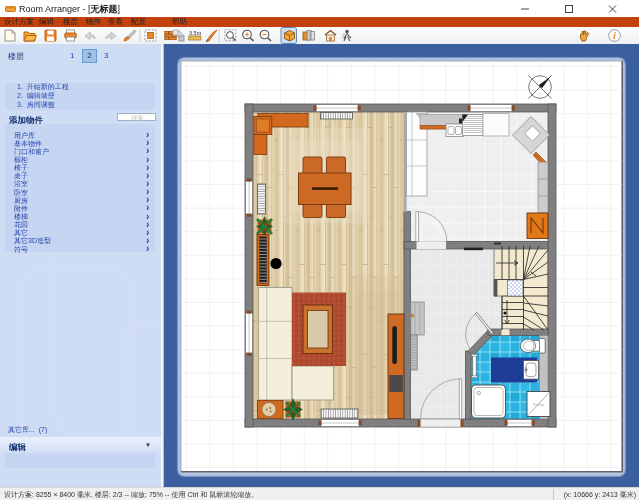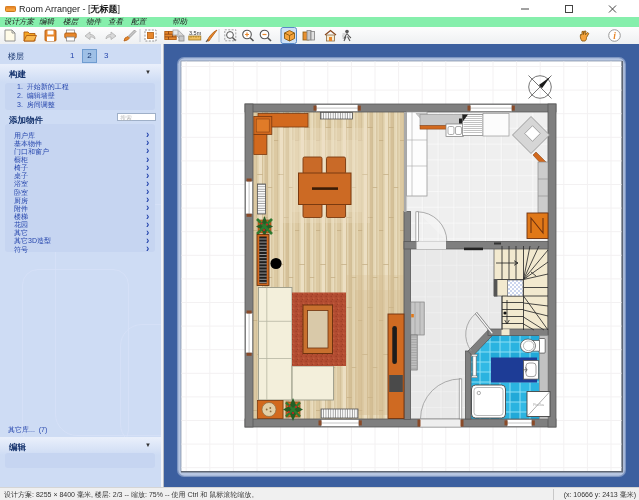--- a/index.html
+++ b/index.html
@@ -4,21 +4,21 @@
 <style>
 html,body{margin:0;padding:0;}
 body{width:639px;height:500px;overflow:hidden;font-family:"Liberation Sans",sans-serif;position:relative;background:#fff;}
 #app{position:absolute;left:0;top:0;width:639px;height:500px;border-radius:31px;}
 .abs{position:absolute;}
 
 #titlebar{left:0;top:0;width:639px;height:18px;background:#ffffff;}
 #title-text{left:19px;top:3px;font-size:9px;color:#1a1a1a;}
 #winctl{right:6px;top:2px;font-size:11px;color:#444;letter-spacing:0;}
 
-#menubar{left:0;top:17px;width:639px;height:10px;background:#86efac;font-size:7.5px;color:#222;font-style:italic;}
+#menubar{left:0;top:17px;width:639px;height:10px;background:#c2410c;font-size:7.5px;color:#222;}
 #menubar span{position:absolute;top:0;}
 
 #toolbar{left:0;top:27px;width:639px;height:17px;background:linear-gradient(#fdfdfd,#eef0f2);border-bottom:1px solid #d8dadd;}
 
 #sidebar{left:0;top:44px;width:161px;height:443px;background:#cedcf4;overflow:hidden;}
 .deco{position:absolute;border:1.5px solid #d7e1f7;border-radius:22px;opacity:0.8;}
 #row-floor{left:0;top:4px;width:161px;height:16px;font-size:8px;color:#17356f;}
 .hdr{font-size:8.5px;color:#17356f;font-weight:bold;}
 .panelbox{position:absolute;background:#c6d5f1;border-radius:3px;}
 .bluelink{color:#2646ad;font-size:7px;line-height:8px;position:absolute;white-space:nowrap;}
@@ -155,29 +155,25 @@
   <div class="abs" id="sidebar">
     <div class="deco" style="left:55px;top:160px;width:380px;height:230px;"></div>
     <div class="deco" style="left:22px;top:225px;width:105px;height:175px;border-radius:16px;"></div>
     <div class="deco" style="left:120px;top:280px;width:330px;height:120px;"></div>
     <div class="abs" id="row-floor">
       <span style="position:absolute;left:8px;top:3px;">楼层</span>
       <span style="position:absolute;left:70px;top:3px;color:#2646ad">1</span>
       <span class="abs" style="left:82px;top:1px;width:13px;height:12px;background:#9fc0e6;border:1px solid #6f9cd0;text-align:center;color:#17356f;line-height:12px;">2</span>
       <span style="position:absolute;left:104px;top:3px;color:#2646ad">3</span>
     </div>
-    <div class="abs" style="left:0;top:20px;width:161px;height:17px;background:linear-gradient(#e9effb,#cedcf4);border-top:1px solid #e9effb;">
-      <span class="hdr" style="position:absolute;left:9px;top:4px;">构建</span>
-      <span style="position:absolute;right:10px;top:4px;font-size:6px;color:#333">▼</span>
-    </div>
     <div class="panelbox" style="left:5px;top:39px;width:150px;height:27px;"></div>
     <div class="bluelink" style="left:17px;top:39px;">1.&nbsp;&nbsp;开始新的工程</div>
     <div class="bluelink" style="left:17px;top:48px;">2.&nbsp;&nbsp;编辑墙壁</div>
     <div class="bluelink" style="left:17px;top:57px;">3.&nbsp;&nbsp;房间调整</div>
-    <div class="abs" style="left:0;top:66px;width:161px;height:20px;">
+    <div class="abs" style="left:0;top:66px;width:161px;height:20px;text-align:center;">
       <span class="hdr" style="position:absolute;left:9px;top:5px;">添加物件</span>
       <span class="abs" style="left:117px;top:3px;width:39px;height:8px;background:#fff;border:1px solid #9fb0c8;font-size:6px;color:#bbb;line-height:8px;padding-left:2px;box-sizing:border-box;">搜索</span>
     </div>
     <div class="panelbox" id="catbox" style="left:5px;top:80px;width:150px;height:128px;"></div>
       <div class="bluelink" style="left:14px;top:87.5px;">用户库</div>
       <div class="chev" style="left:146px;top:87.0px;">›</div>
       <div class="bluelink" style="left:14px;top:95.7px;">基本物件</div>
       <div class="chev" style="left:146px;top:95.2px;">›</div>
       <div class="bluelink" style="left:14px;top:103.8px;">门口和窗户</div>
       <div class="chev" style="left:146px;top:103.3px;">›</div>

